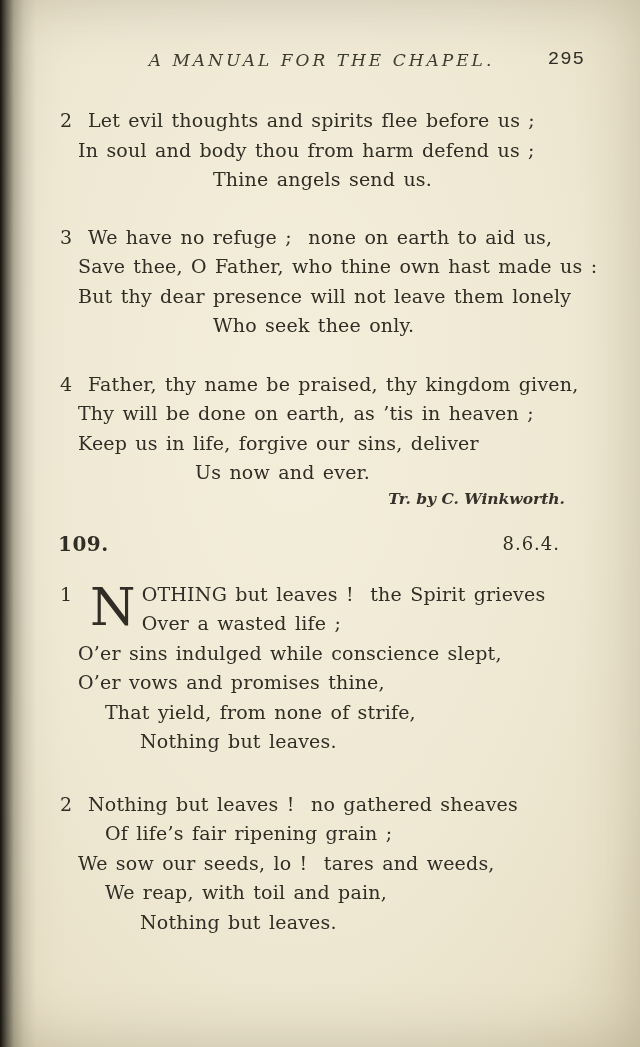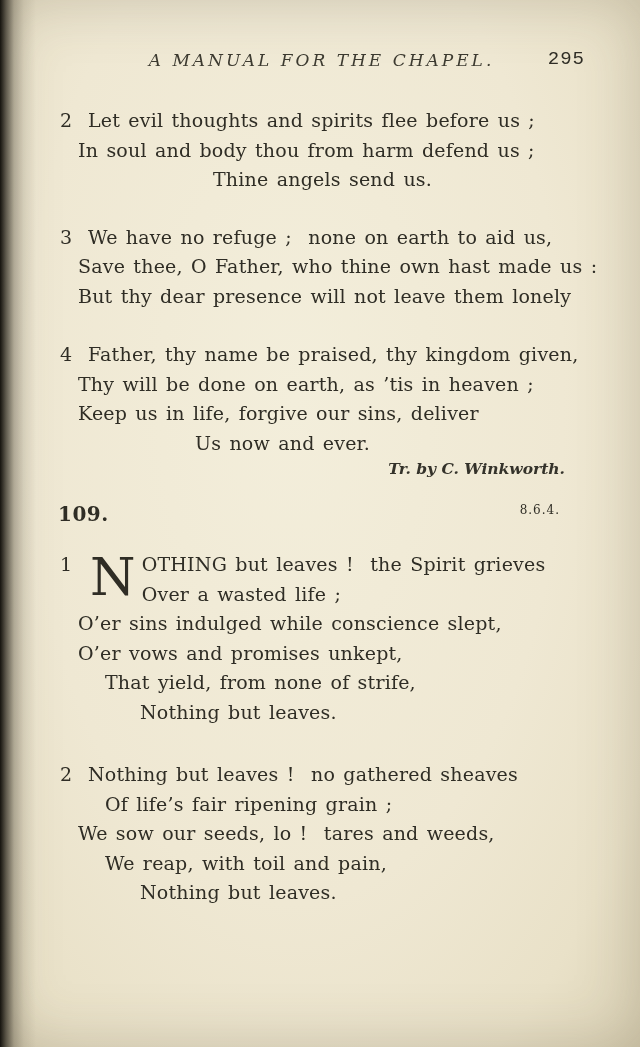--- a/index.html
+++ b/index.html
@@ -75,21 +75,21 @@
     color:#34322a;
     margin-bottom:22px;
     font-weight:bold;
   }
   .hymn-header {
     position:relative;
     height:26px;
     margin-bottom:22px;
   }
   .hymn-number { font-weight:bold; font-size:20px; letter-spacing:0.5px; }
-  .hymn-meter { position:absolute; right:25px; top:1px; font-size:12px; letter-spacing:1px; }
+  .hymn-meter { position:absolute; right:25px; top:1px; font-size:18px; letter-spacing:1px; }
   .verse.h1v1 { margin-bottom:33px; }
   .dropcap {
     float:left;
     font-size:52px;
     line-height:50px;
     height:56px;
     margin-left:32px;
     margin-right:6px;
     margin-top:2px;
   }
@@ -113,20 +113,21 @@
       <div class="line first">Let evil thoughts and spirits flee before us ;</div>
       <div class="line">In soul and body thou from harm defend us ;</div>
       <div class="line in3">Thine angels send us.</div>
     </div>
 
     <div class="verse v3">
       <span class="vnum">3</span>
       <div class="line first">We have no refuge ;  none on earth to aid us,</div>
       <div class="line">Save thee, O Father, who thine own hast made us :</div>
       <div class="line">But thy dear presence will not leave them lonely</div>
+      <div class="line in3">Who seek thee only.</div>
     </div>
 
     <div class="verse v4">
       <span class="vnum">4</span>
       <div class="line first">Father, thy name be praised, thy kingdom given,</div>
       <div class="line">Thy will be done on earth, as ’tis in heaven ;</div>
       <div class="line">Keep us in life, forgive our sins, deliver</div>
       <div class="line in3b">Us now and ever.</div>
     </div>
 
@@ -136,21 +137,21 @@
       <span class="hymn-number">109.</span>
       <span class="hymn-meter">8.6.4.</span>
     </div>
 
     <div class="verse h1v1">
       <span class="vnum">1</span>
       <span class="dropcap">N</span>
       <div class="line dc">OTHING but leaves !  the Spirit grieves</div>
       <div class="line dc">Over a wasted life ;</div>
       <div class="line">O’er sins indulged while conscience slept,</div>
-      <div class="line">O’er vows and promises unkept,</div>
+      <div class="line">O’er vows and promises thine,</div>
       <div class="line in1">That yield, from none of strife,</div>
       <div class="line in2">Nothing but leaves.</div>
     </div>
 
     <div class="verse">
       <span class="vnum">2</span>
       <div class="line first">Nothing but leaves !  no gathered sheaves</div>
       <div class="line in1">Of life’s fair ripening grain ;</div>
       <div class="line">We sow our seeds, lo !  tares and weeds,</div>
       <div class="line in1">We reap, with toil and pain,</div>

